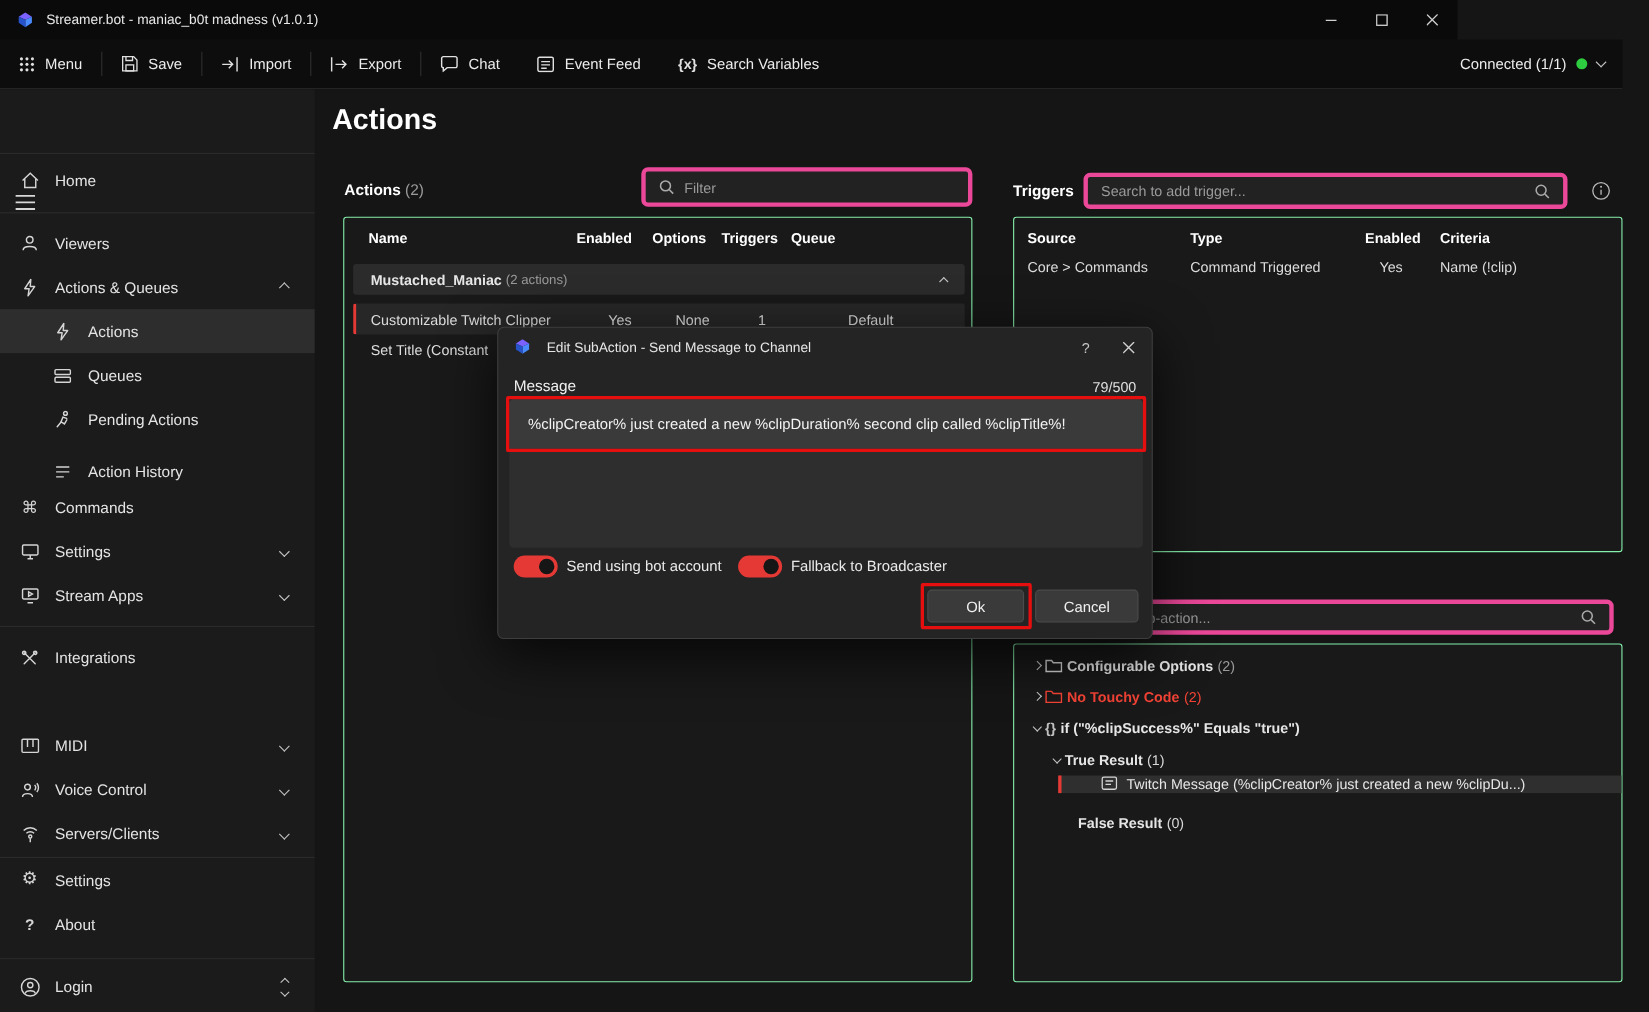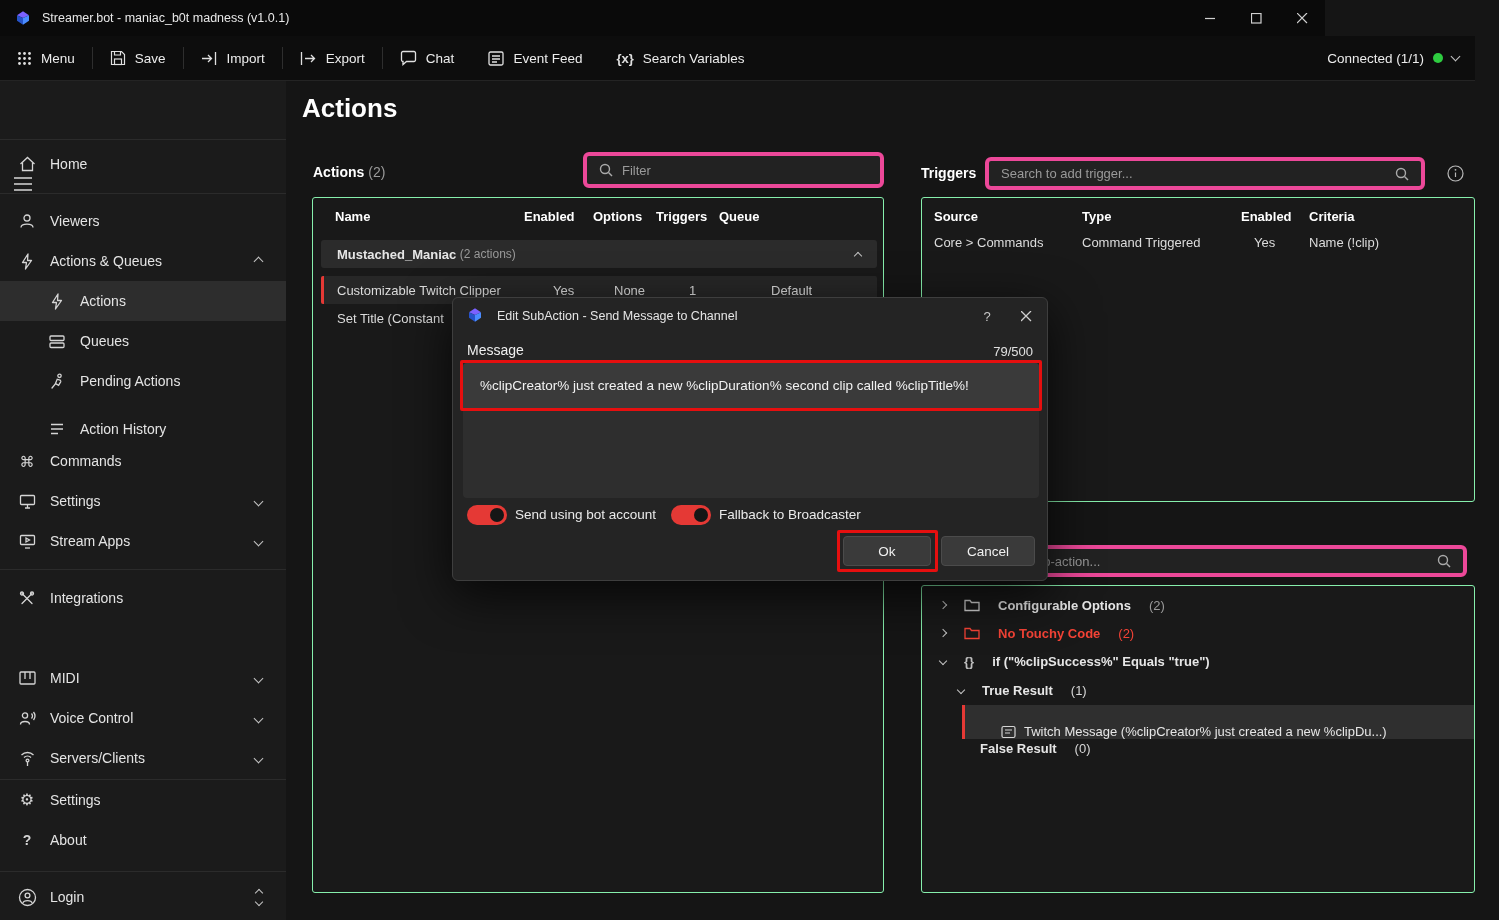--- a/index.html
+++ b/index.html
@@ -39,24 +39,24 @@
 .ghost::placeholder{color:#9a9a9a}
 .panel{position:absolute;background:#191919;border:1px solid #86efac;border-radius:3px}
 .hcell{position:absolute;font-size:13px;font-weight:bold;color:#fff;white-space:nowrap}
 .cell{position:absolute;font-size:13px;color:#dcdcdc;white-space:nowrap}
 .muted{color:#9a9a9a;font-weight:normal}
 .sec-label{position:absolute;font-size:14px;font-weight:bold;color:#fff}
 .group-row{position:absolute;left:8px;top:42px;width:556px;height:28px;background:#2b2b2b;border-radius:3px;display:flex;align-items:center;padding-left:16px;font-size:13px;font-weight:bold}
 .action-row{position:absolute;left:8px;width:556px;height:28px}
 .action-row.sel{background:#272727;border-left:3px solid #e53935;border-radius:2px}
 
-.tree-row{position:absolute;left:4px;width:544px;height:28px;display:flex;align-items:center;gap:18px;font-size:13px}
+.tree-row{position:absolute;left:4px;width:544px;height:28px;display:flex;align-items:center;gap:4px;font-size:13px}
 .tree-label{font-weight:bold;white-space:nowrap}
 .red{color:#f44336}
-.tree-hl{position:absolute;left:40px;top:119px;width:512px;height:34px;background:#2f2f2f;border-left:3px solid #e53935;display:flex;align-items:flex-end;gap:8px;padding-left:36px;font-size:13px;white-space:nowrap}
+.tree-hl{position:absolute;left:40px;top:119px;width:512px;height:16px;background:#2f2f2f;border-left:3px solid #e53935;display:flex;align-items:flex-start;gap:8px;padding-left:36px;font-size:13px;white-space:nowrap}
 
 #dialog{position:absolute;left:452px;top:297px;width:596px;height:284px;background:#242424;border:1px solid #3e3e3e;border-radius:6px;box-shadow:0 14px 50px rgba(0,0,0,.75);z-index:50}
 .dlg-title{position:absolute;left:44px;top:11px;font-size:12.5px;color:#e5e5e5;white-space:nowrap}
 .dlg-logo{position:absolute;left:14px;top:9px}
 .dlg-help{position:absolute;left:524px;top:8px;width:20px;height:20px;display:flex;align-items:center;justify-content:center;color:#c8c8c8;font-size:13px}
 .dlg-close{position:absolute;left:562px;top:8px;width:22px;height:20px;display:flex;align-items:center;justify-content:center}
 .dlg-msg-label{position:absolute;left:14px;top:44px;font-size:14px;color:#f0f0f0}
 .dlg-counter{position:absolute;right:14px;top:46px;font-size:13px;color:#e0e0e0}
 .dlg-textarea{position:absolute;left:10px;top:65px;width:576px;height:135px;background:#2e2e2e;border-radius:4px}
 .dlg-firstline{position:absolute;left:10px;top:65px;width:576px;height:45px;background:#3a3a3a;border-radius:4px 4px 0 0;display:flex;align-items:center;padding:0 17px;font-size:13.5px;color:#f2f2f2;white-space:nowrap;overflow:hidden}

